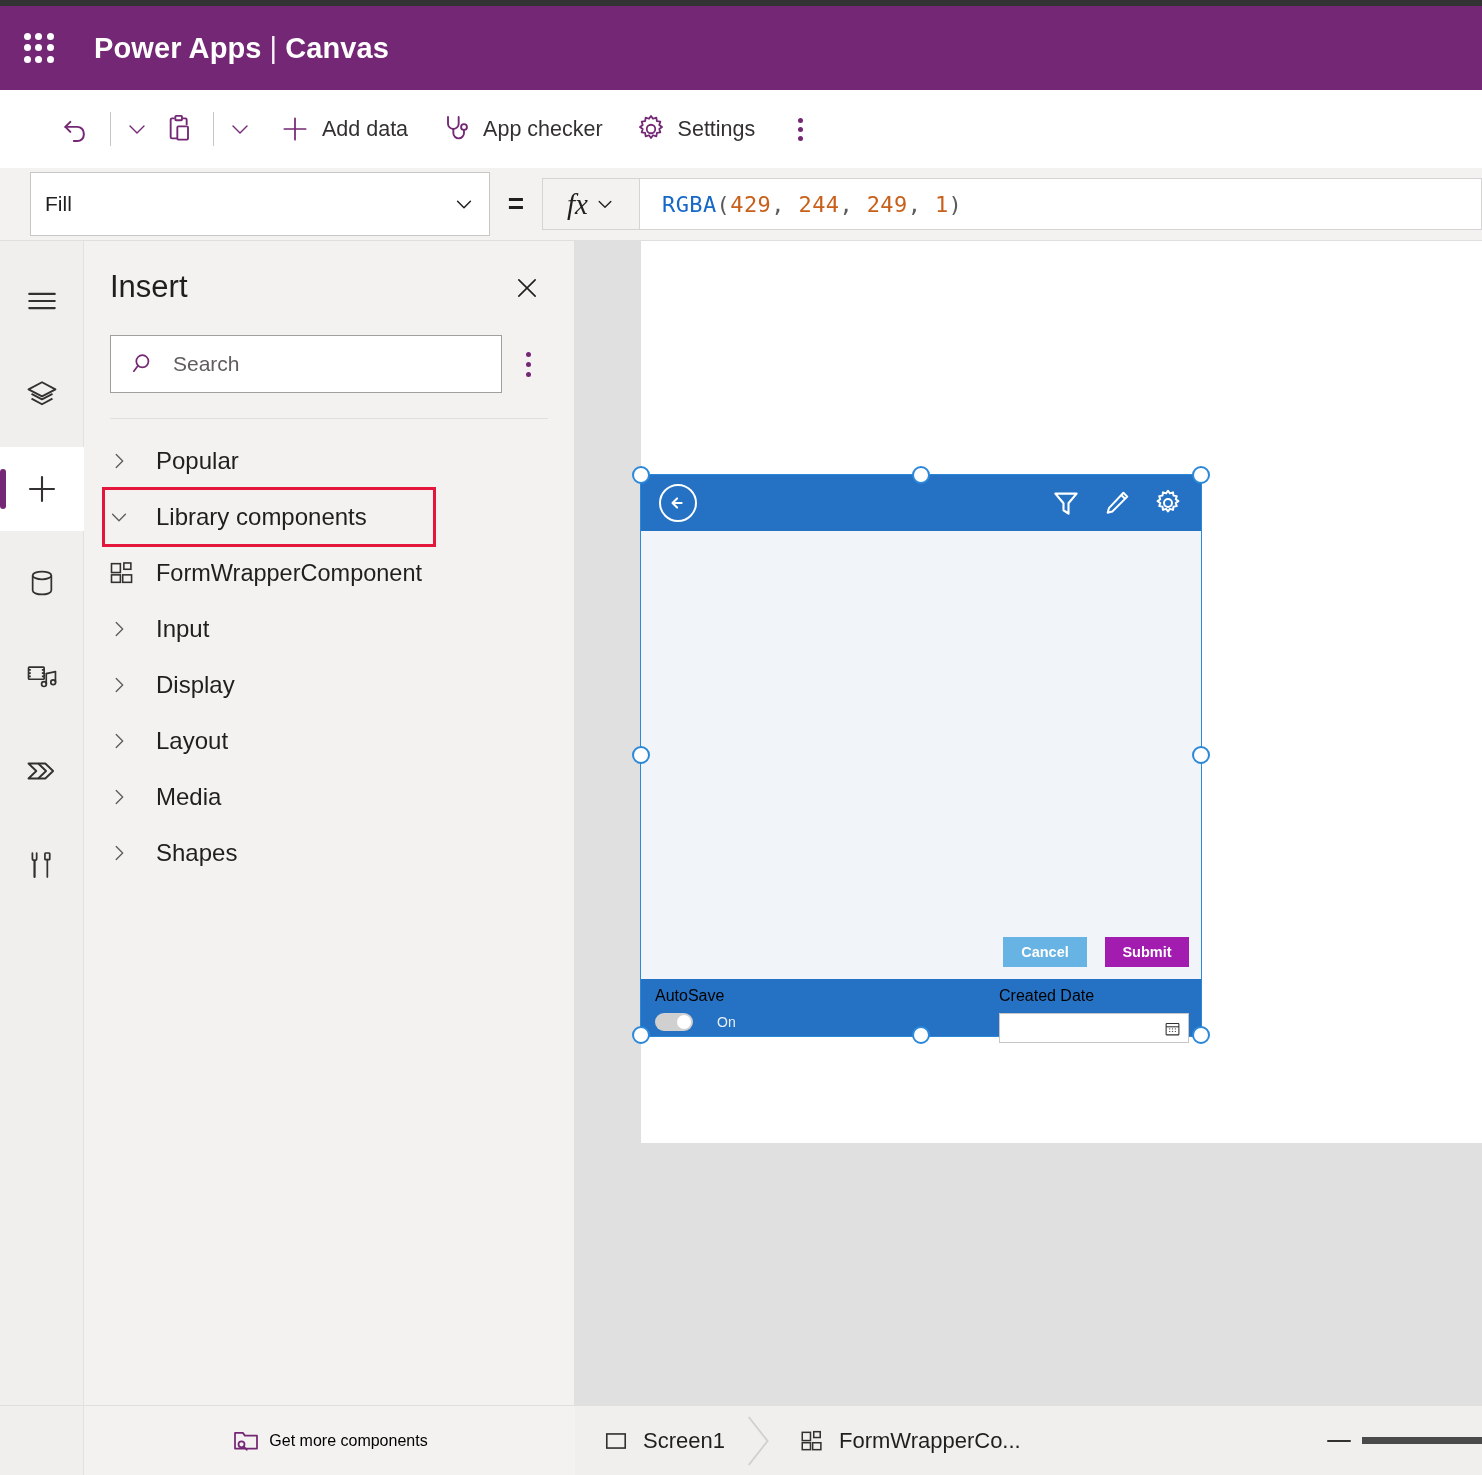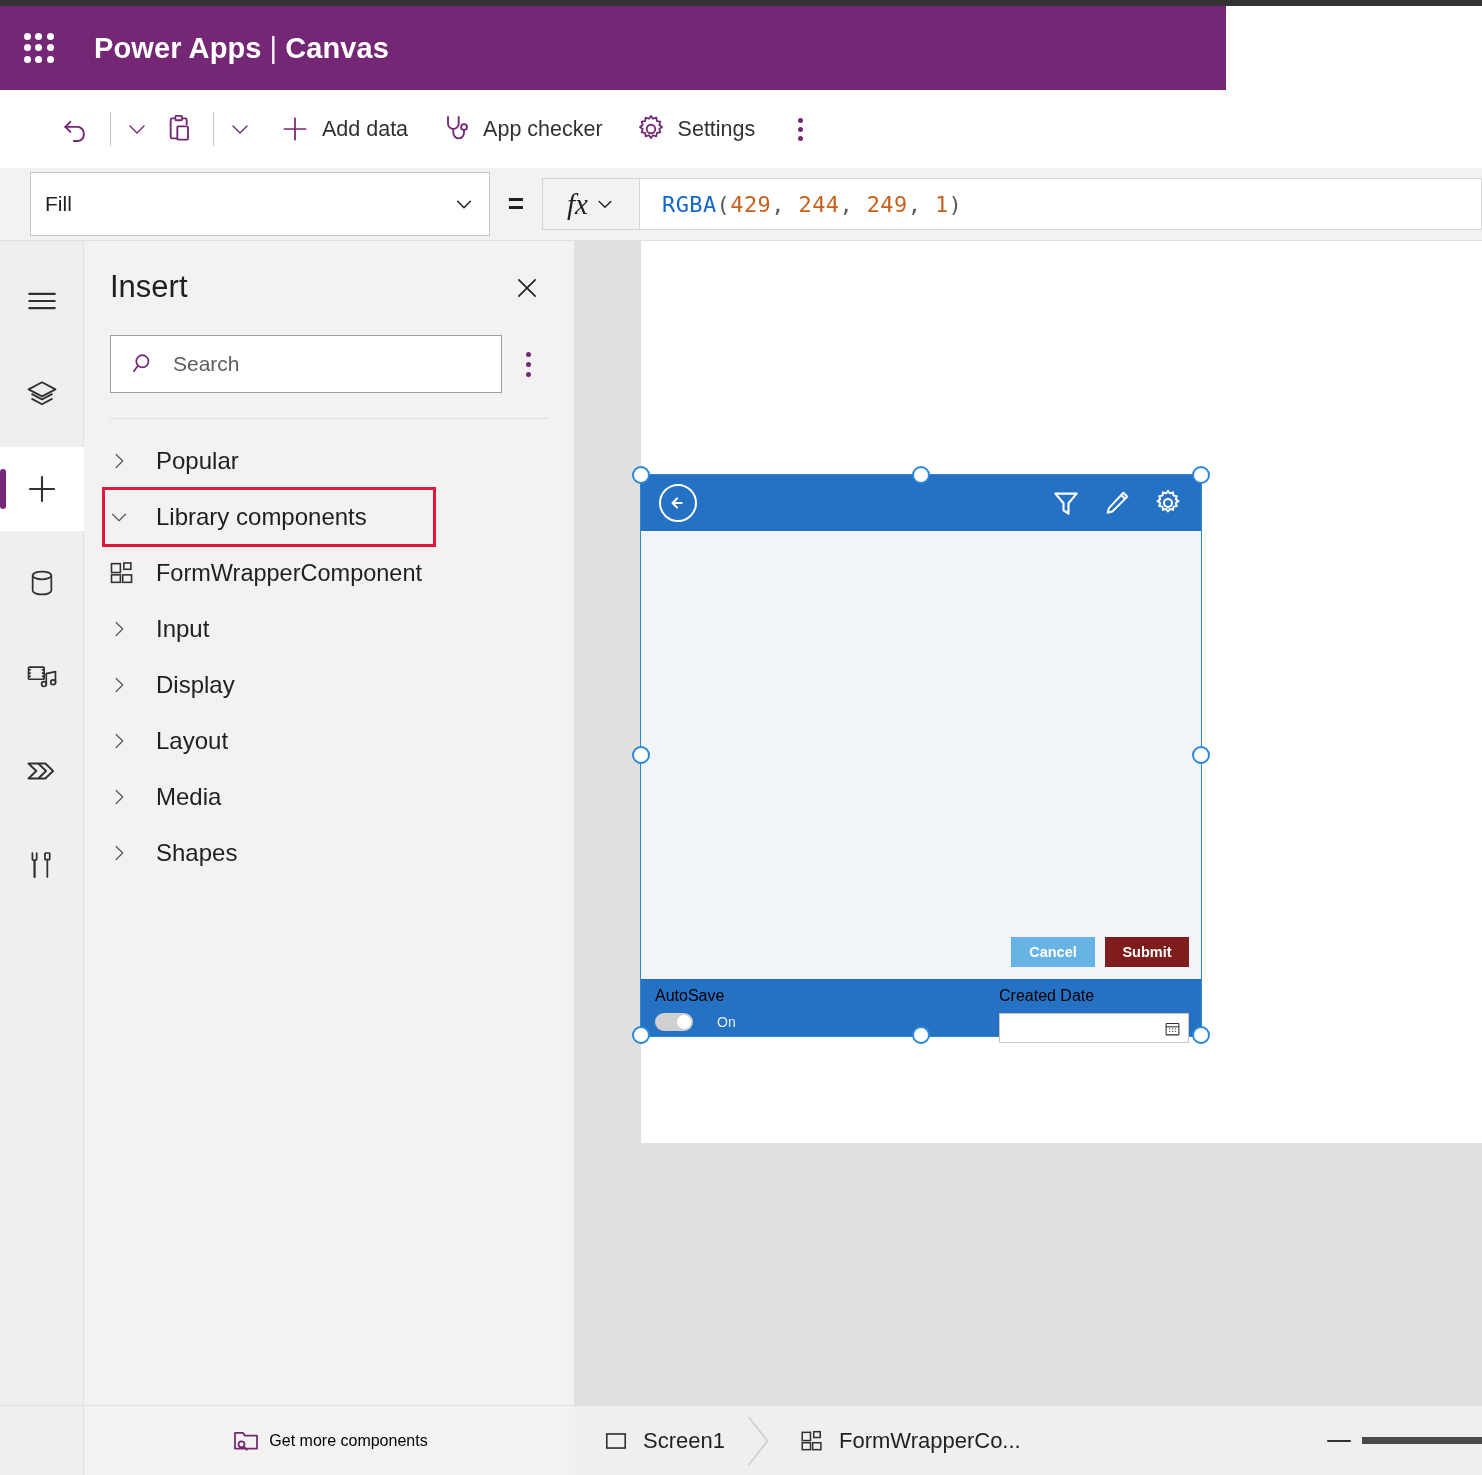--- a/index.html
+++ b/index.html
@@ -7,21 +7,21 @@
     width: 1482px; height: 1475px;
     font-family: "Liberation Sans", sans-serif;
     background: #ffffff;
     overflow: hidden;
   }
   #app { position: relative; width: 1482px; height: 1475px; }
 
   
   .topstrip { position:absolute; top:0; left:0; width:1482px; height:6px; background:#333333; }
   .topbar {
-    position:absolute; top:6px; left:0; width:1226px; height:84px;
+    position:absolute; top:6px; left:0; width:1482px; height:84px;
     background:#742774; display:flex; align-items:center;
   }
   .waffle { width:30px; height:30px; margin-left:24px; display:grid;
             grid-template-columns:repeat(3,1fr); grid-template-rows:repeat(3,1fr);
             gap:4px; cursor:pointer; }
   .waffle i { background:#ffffff; border-radius:50%; display:block; width:7px; height:7px; }
   .brand { margin-left:40px; color:#ffffff; font-size:29px; font-weight:600; letter-spacing:0.1px; white-space:nowrap; }
   .brand .sep { font-weight:400; padding:0 8px; opacity:.95; }
   .brand .sub { font-weight:600; }
 
@@ -123,21 +123,21 @@
   }
   .back-circle { width:38px; height:38px; border:2px solid #ffffff; border-radius:50%;
                  display:flex; align-items:center; justify-content:center; cursor:pointer; }
   .hdr-spacer { flex:1; }
   .hdr-ico { margin-left:22px; cursor:pointer; display:flex; align-items:center; justify-content:center; }
   .comp-body { position:absolute; left:0; top:56px; width:560px; height:448px; background:#f1f4f9; }
   .btn-row { position:absolute; right:12px; bottom:12px; display:flex; gap:10px; }
   .c-btn { height:30px; min-width:84px; display:flex; align-items:center; justify-content:center;
            color:#ffffff; font-size:14.5px; font-weight:600; cursor:pointer; padding:8px 12px; }
   .c-btn.cancel { background:#67b3e3; }
-  .c-btn.submit { background:#7f1d1d; }
+  .c-btn.submit { background:#a21caf;margin-left:8px; }
   .comp-footer {
     position:absolute; left:0; top:504px; width:560px; height:57px; background:#2572c4;
     padding:8px 14px; color:#ffffff;
   }
   .ft-left { position:absolute; left:14px; top:8px; }
   .ft-right { position:absolute; left:358px; top:8px; width:190px; }
   .ft-label { font-size:16px; color:#000000; display:block; margin-bottom:8px; }
   .toggle-row { display:flex; align-items:center; gap:24px; }
   .toggle { width:38px; height:18px; background:#d0d0d0; border-radius:9px; position:relative; cursor:pointer; }
   .toggle .knob { position:absolute; right:2px; top:2px; width:14px; height:14px; background:#ffffff; border-radius:50%; }

